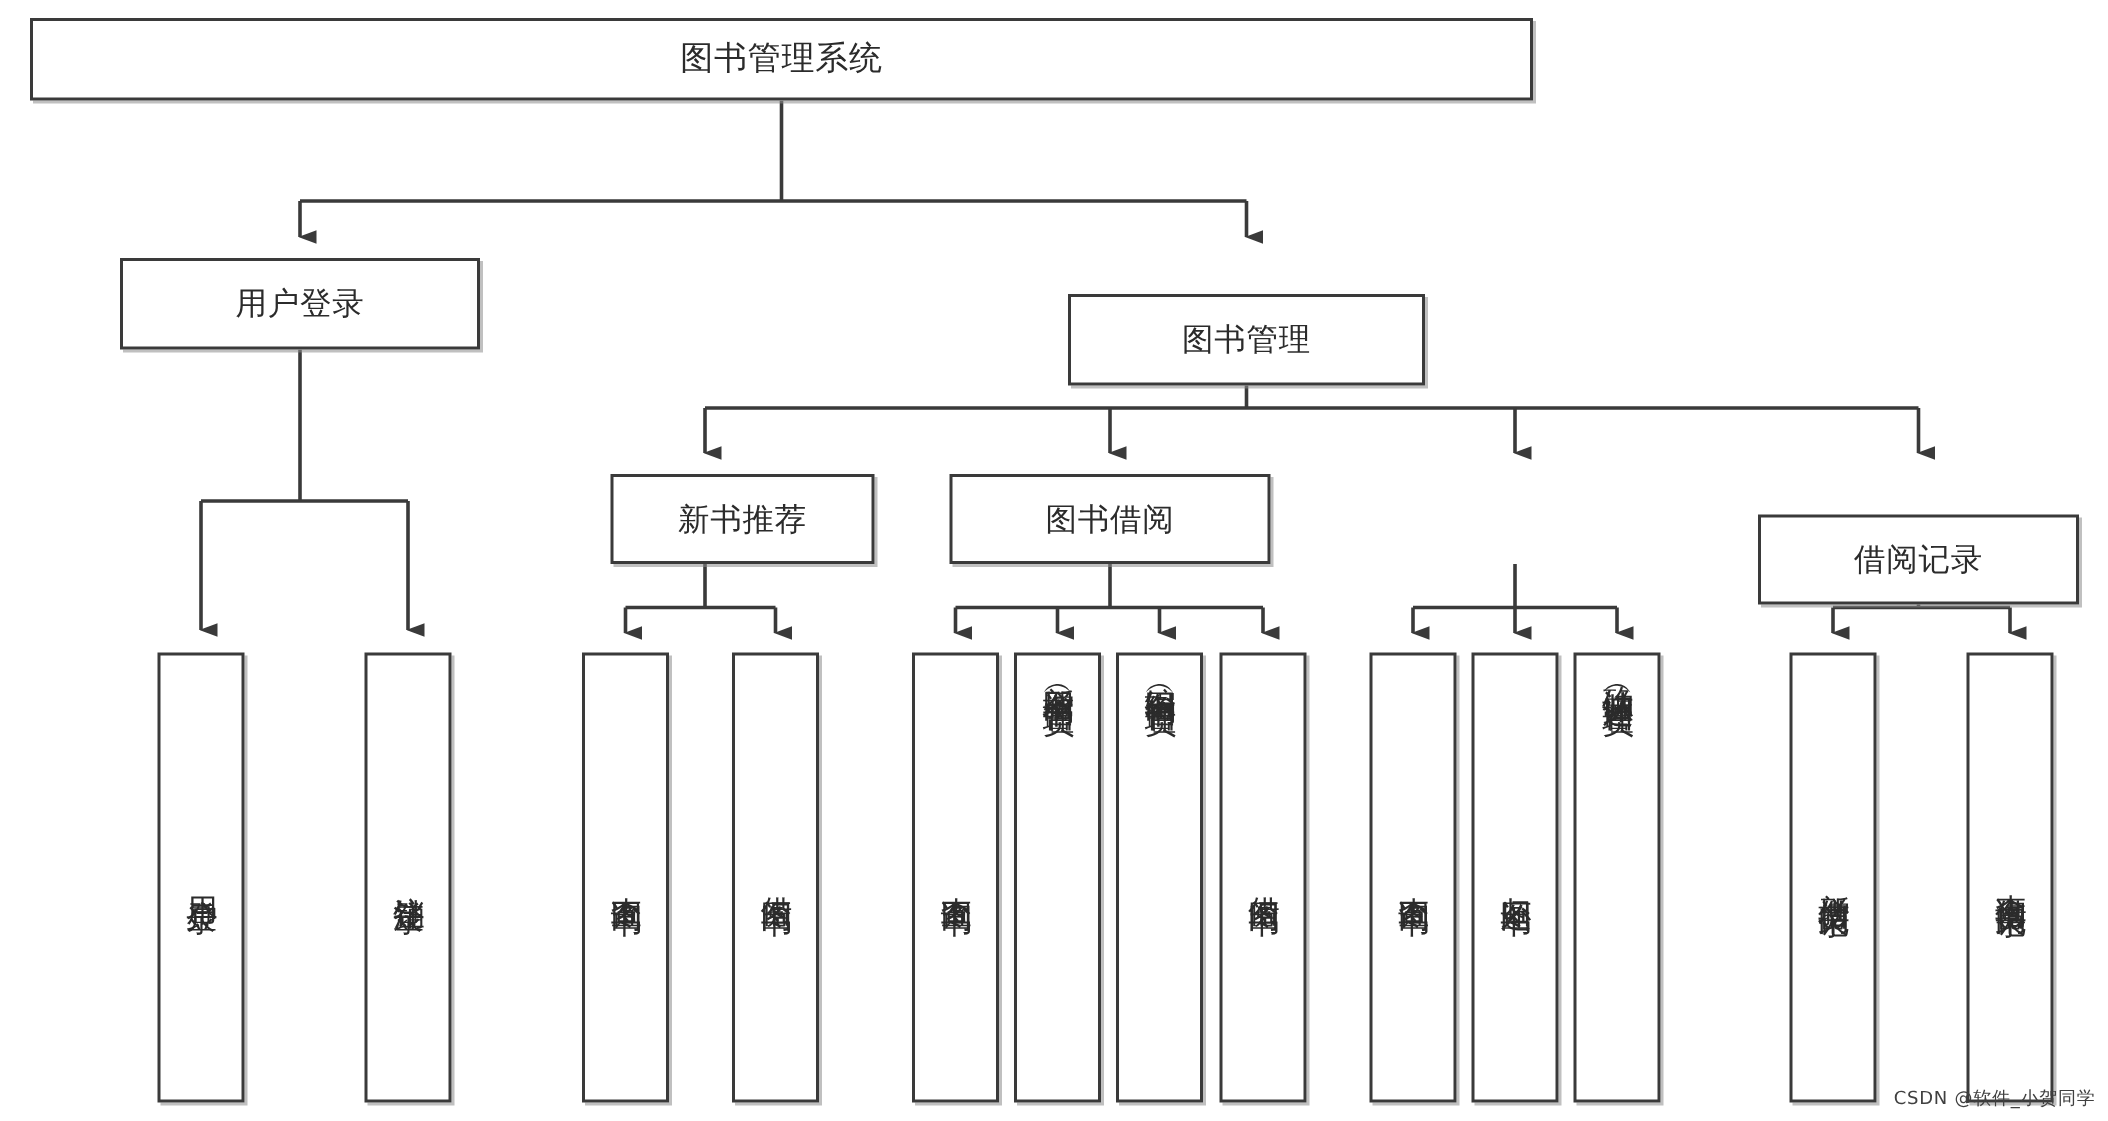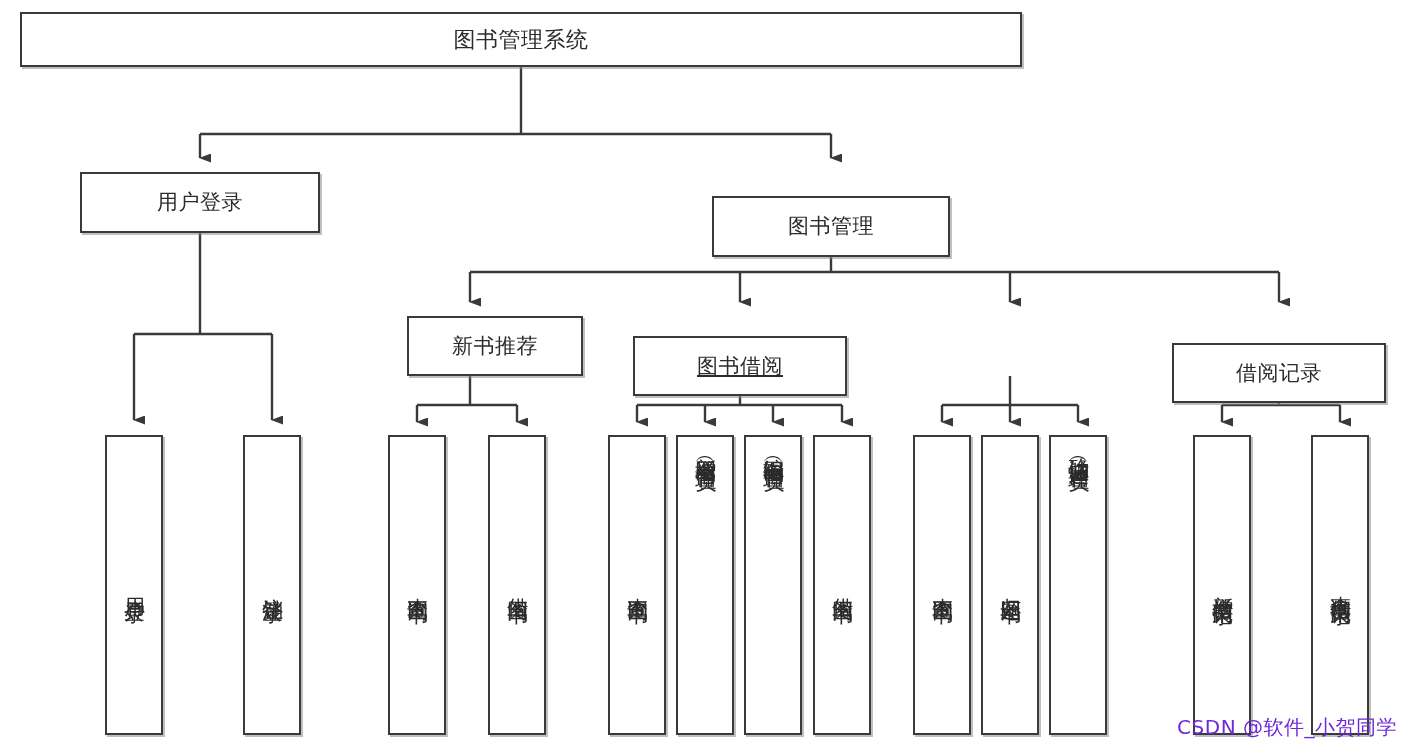--- a/index.html
+++ b/index.html
@@ -65,22 +65,22 @@
     text-orientation: upright;
     font-size: 21px;
     line-height: 1.02;
     letter-spacing: 2px;
     white-space: nowrap;
   }
   #watermark {
     position: absolute;
     right: 8px;
     bottom: 6px;
-    font-size: 20px;
-    color: #6d28d9;
+    font-size: 12px;
+    color: #404040;
     letter-spacing: 0.5px;
     white-space: nowrap;
   }
 </style>
 </head>
 <body>
 
 <div id="canvas">
 
   <svg class="connectors" viewBox="0 0 1405 747" xmlns="http://www.w3.org/2000/svg">
@@ -140,21 +140,21 @@
   <div class="node horiz" style="left:80px; top:172px; width:240px; height:61px;">
     <span class="label">用户登录</span>
   </div>
   <div class="node horiz" style="left:712px; top:172px; width:238px; height:61px;margin-top:24px;">
     <span class="label">图书管理</span>
   </div>
 
   <div class="node horiz" style="left:362px; top:316px; width:176px; height:60px;margin-left:45px;">
     <span class="label">新书推荐</span>
   </div>
-  <div class="node horiz" style="left:633px; top:336px; width:214px; height:60px;text-decoration:underline;">
+  <div class="node horiz" style="left:633px; top:316px; width:214px; height:60px;">
     <span class="label">图书借阅</span>
   </div>
   <div class="node horiz" style="left:1172px; top:316px; width:214px; height:60px;margin-top:27px;">
     <span class="label">借阅记录</span>
   </div>
 
   <div class="node vert centered" style="left:105px; top:435px; width:58px; height:300px;">
     <span class="label">用户登录</span>
   </div>
   <div class="node vert centered" style="left:243px; top:435px; width:58px; height:300px;">

